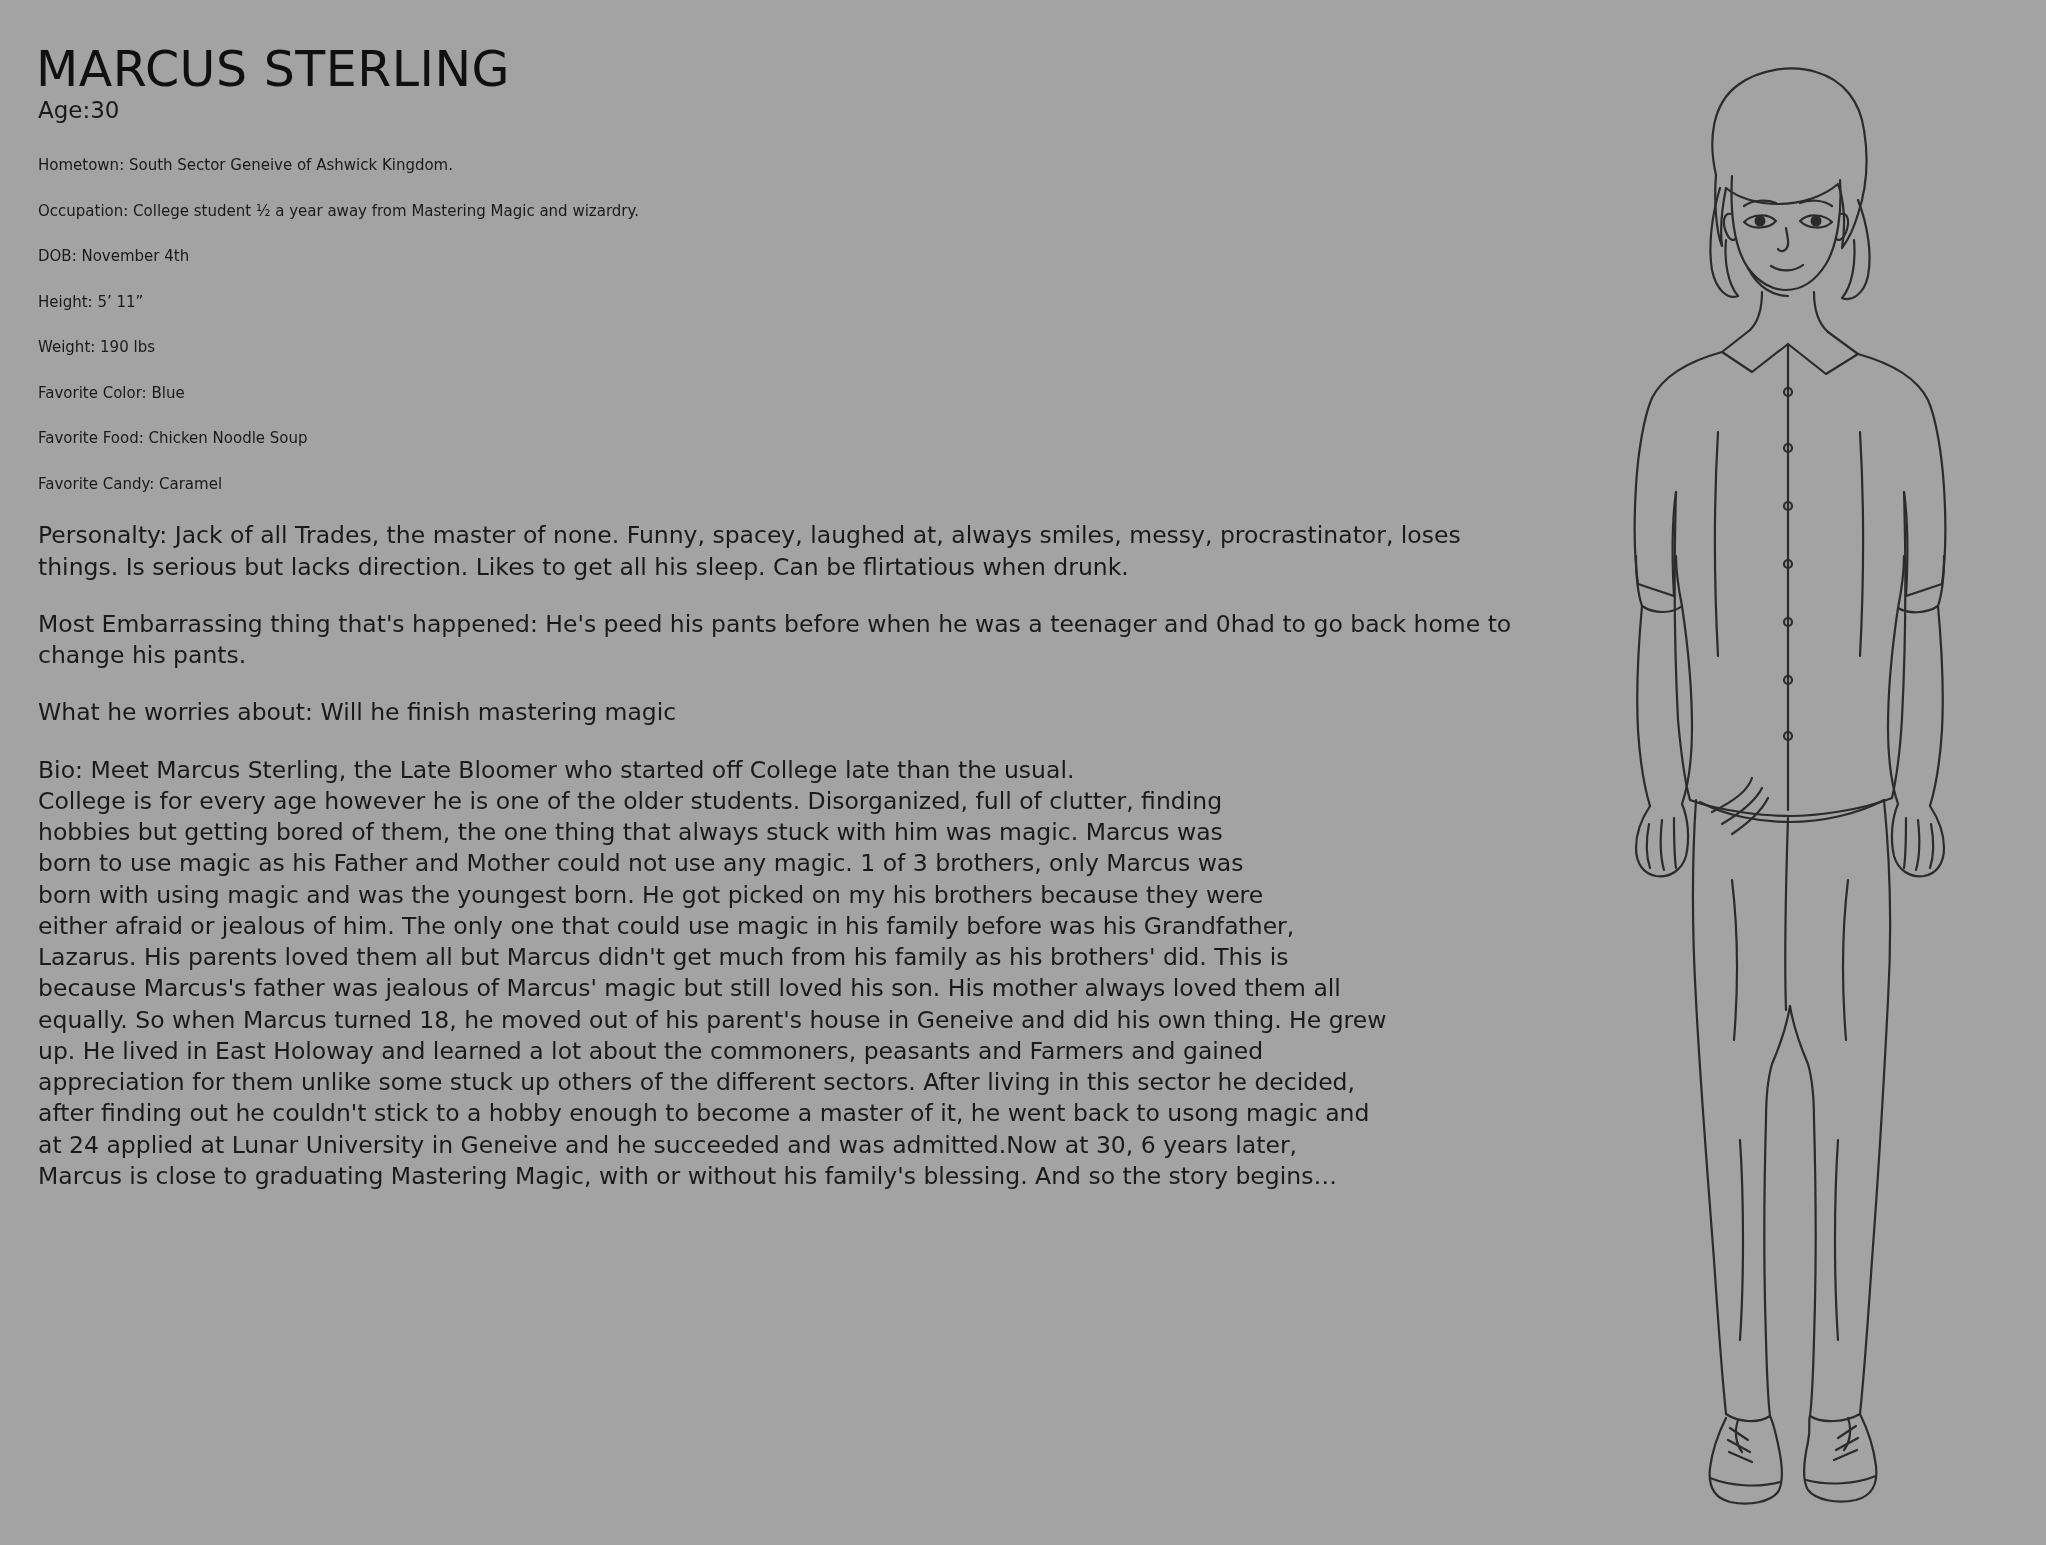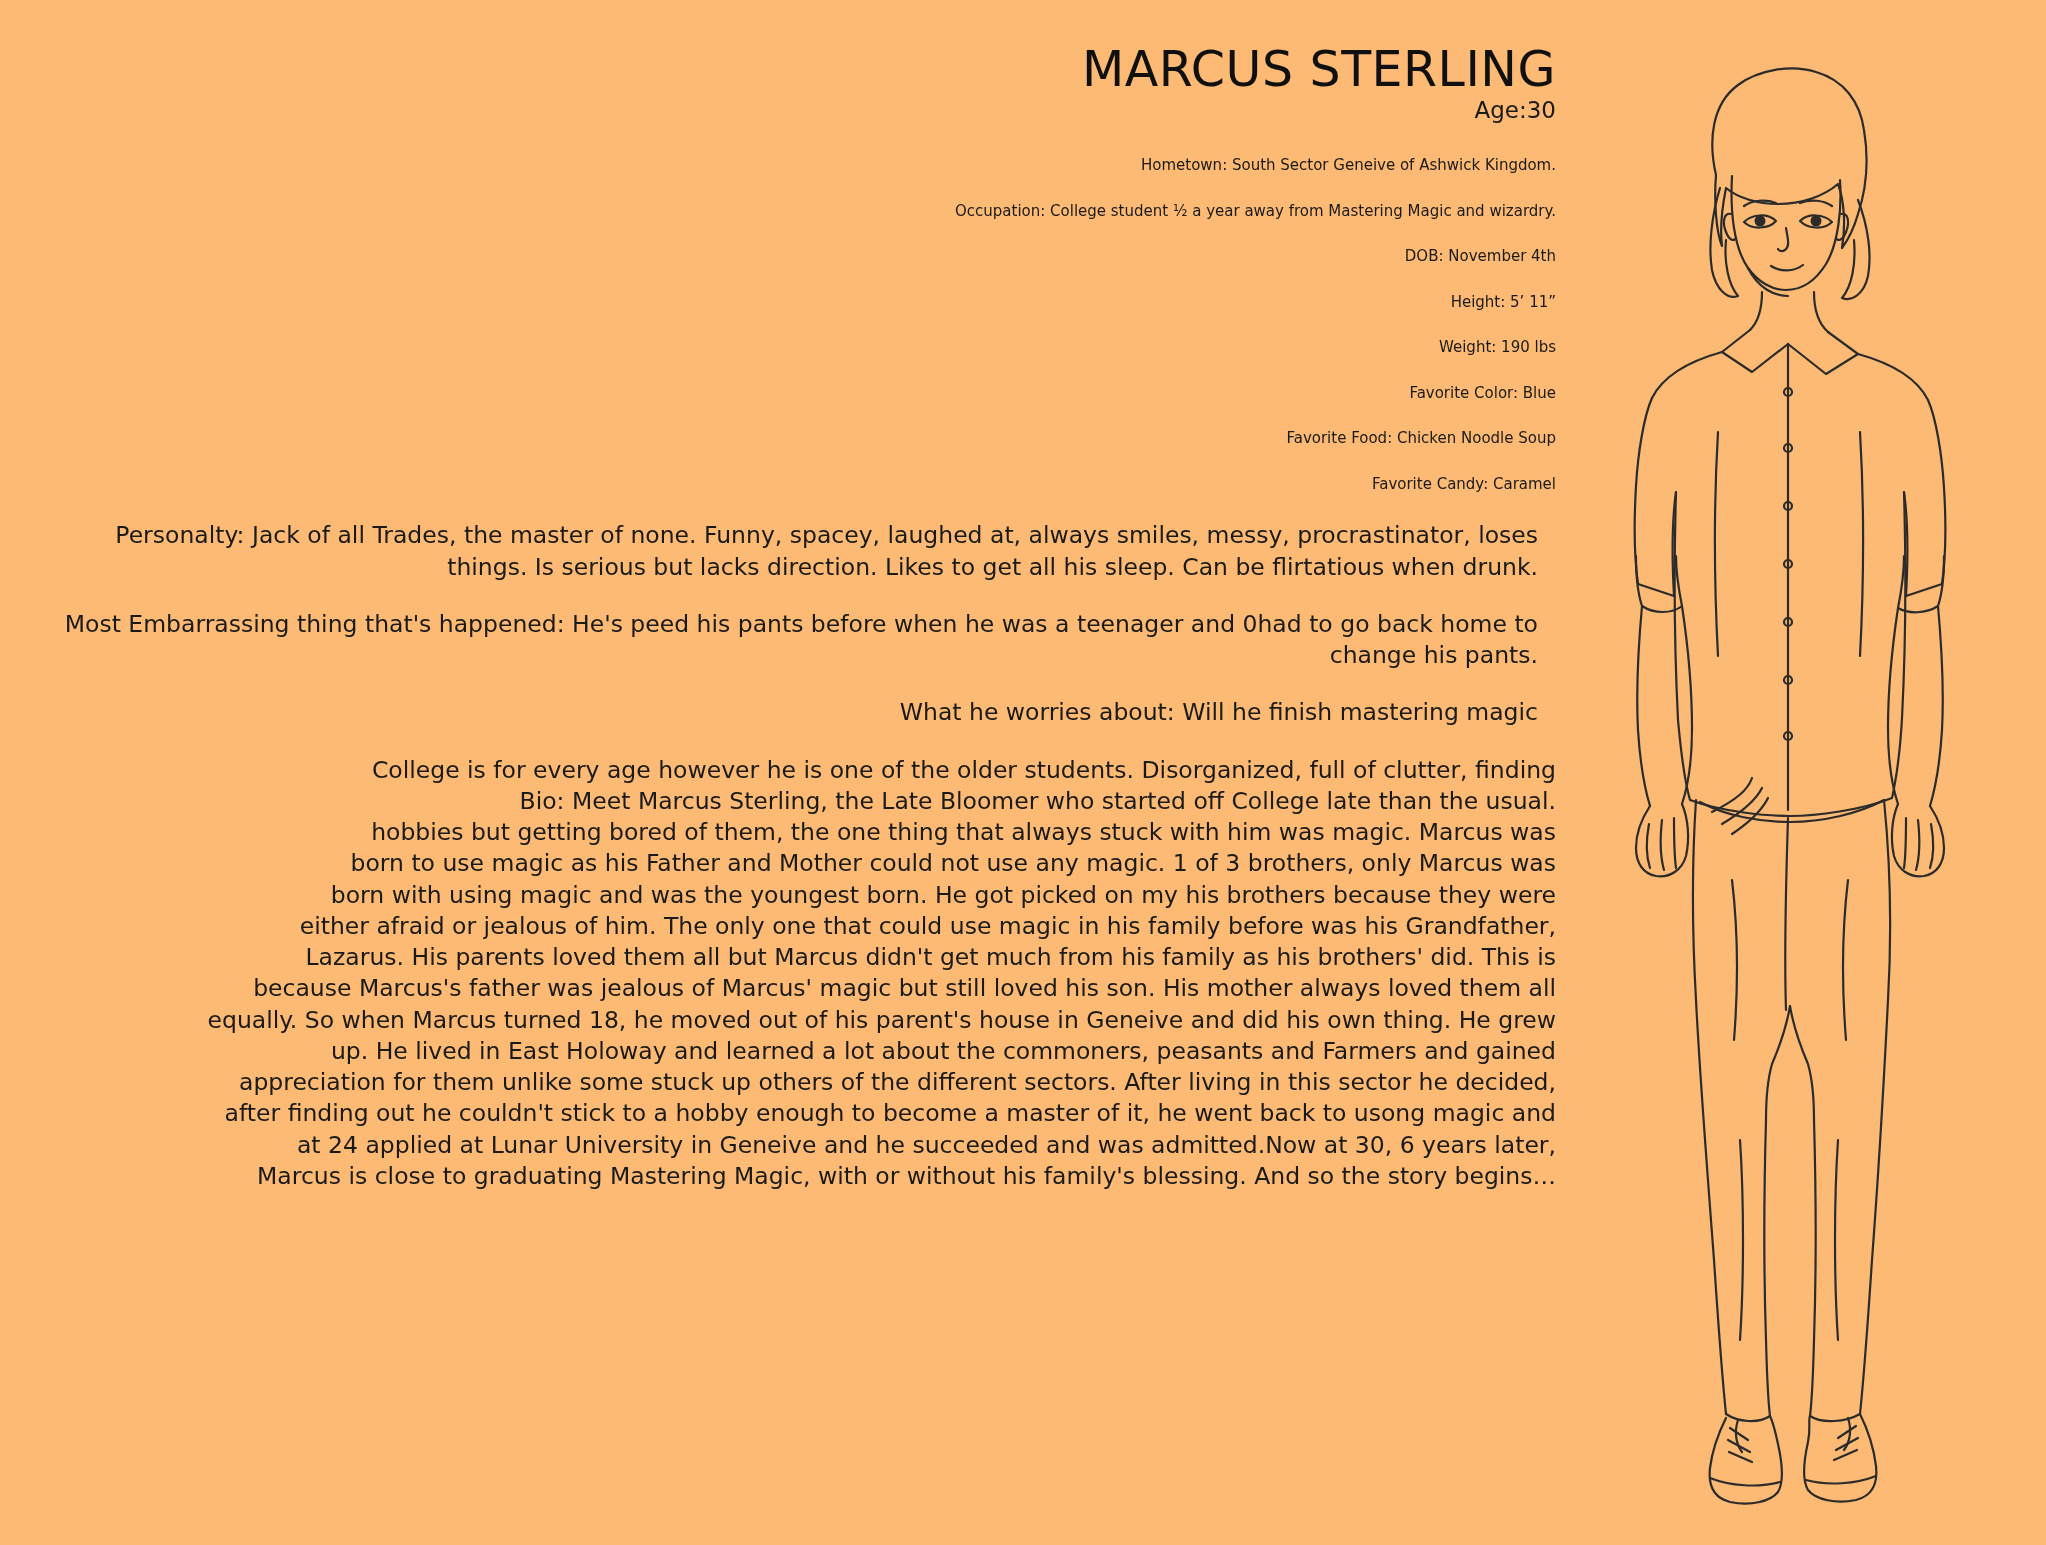--- a/index.html
+++ b/index.html
@@ -11,22 +11,21 @@
     width: 2046px;
     height: 1545px;
     overflow: hidden;
     font-family: "DejaVu Sans", sans-serif;
     color: #1a1a1a;
   }
   .sheet {
     position: relative;
     width: 2046px;
     height: 1545px;
-    background: #fdba74;
-    text-align: right;
+    background: #a3a3a3;
   }
   .text-col {
     position: absolute;
     left: 36px;
     top: 44px;
     width: 1520px;
   }
   .char-name {
     font-size: 49px;
     letter-spacing: 0.5px;
@@ -86,22 +85,22 @@
     <div class="field">Weight: 190 lbs</div>
     <div class="field">Favorite Color: Blue</div>
     <div class="field">Favorite Food: Chicken Noodle Soup</div>
     <div class="field">Favorite Candy: Caramel</div>
 
     <p class="para">Personalty: Jack of all Trades, the master of none. Funny, spacey, laughed at, always smiles, messy, procrastinator, loses things. Is serious but lacks direction. Likes to get all his sleep. Can be flirtatious when drunk.</p>
     <p class="para">Most Embarrassing thing that's happened: He's peed his pants before when he was a teenager and 0had to go back home to change his pants.</p>
     <p class="para">What he worries about: Will he finish mastering magic</p>
 
     <p class="para bio">
+      <span class="bio-line">Bio: Meet Marcus Sterling, the Late Bloomer who started off College late than the usual.</span>
       <span class="bio-line">College is for every age however he is one of the older students. Disorganized, full of clutter, finding</span>
-      <span class="bio-line">Bio: Meet Marcus Sterling, the Late Bloomer who started off College late than the usual.</span>
       <span class="bio-line">hobbies but getting bored of them, the one thing that always stuck with him was magic. Marcus was</span>
       <span class="bio-line"> born to use magic as his Father and Mother could not use any magic. 1 of 3 brothers, only Marcus was</span>
       <span class="bio-line">born with using magic and was the youngest born. He got picked on my his brothers because they were</span>
       <span class="bio-line">either afraid or jealous of him. The only one that could use magic in his family before was his Grandfather,</span>
       <span class="bio-line">Lazarus. His parents loved them all but Marcus didn't get much from his family as his brothers' did. This is</span>
       <span class="bio-line">because Marcus's father was jealous of Marcus' magic but still loved his son. His mother always loved them all</span>
       <span class="bio-line">equally. So when Marcus turned 18, he moved out of his parent's house in Geneive and did his own thing. He grew</span>
       <span class="bio-line">up. He lived in East Holoway and learned a lot about the commoners, peasants and Farmers and gained</span>
       <span class="bio-line">appreciation for them unlike some stuck up others of the different sectors. After living in this sector he decided,</span>
       <span class="bio-line">after finding out he couldn't stick to a hobby enough to become a master of it, he went back to usong magic and</span>

